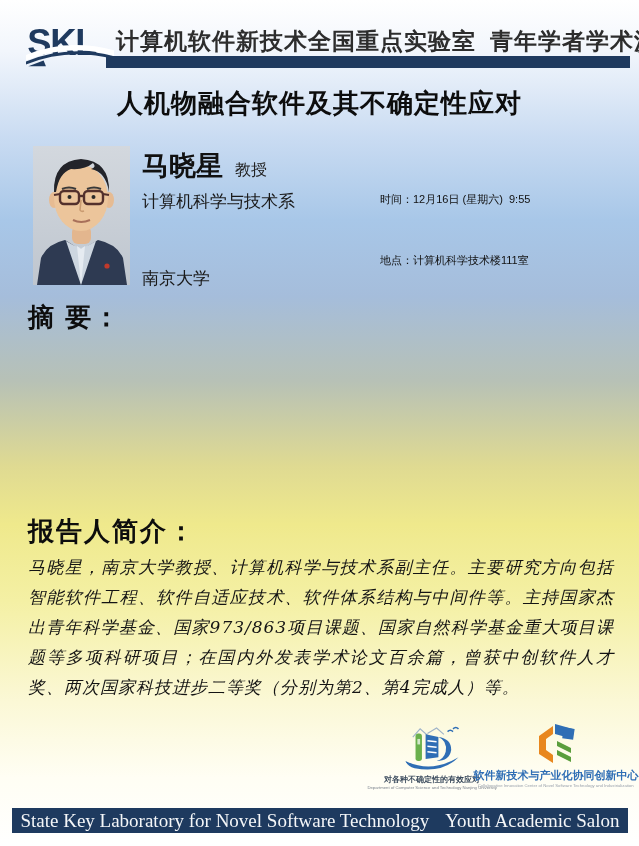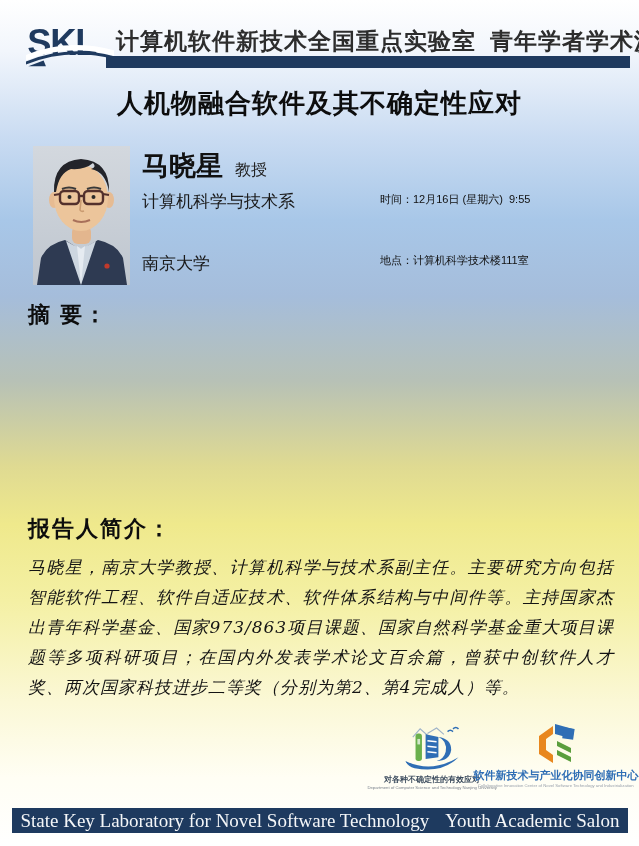--- a/index.html
+++ b/index.html
@@ -29,27 +29,27 @@
 
   
   .main-title{left:0;right:0;top:86px;text-align:center;font-size:26px;font-weight:700;color:#0d0d0d;letter-spacing:1px;}
 
   
   .photo{left:33px;top:146px;width:97px;height:139px;}
   .name-row{left:142px;top:148px;white-space:nowrap;}
   .speaker-name{font-family:"DejaVu Serif",serif;font-size:27px;font-weight:700;color:#111;}
   .speaker-title{font-size:16px;color:#222;margin-left:12px;}
   .dept{left:142px;top:190px;font-size:17px;color:#1a1a1a;}
-  .univ{left:142px;top:252px;font-size:17px;color:#1a1a1a;}
+  .univ{left:142px;top:267px;font-size:17px;color:#1a1a1a;}
   .info-line{font-size:11px;color:#111;white-space:pre;text-align:right;}
   .info-time{left:380px;top:192px;}
   .info-loc{left:380px;top:253px;}
 
   
-  .sec-heading{font-size:22px;font-weight:700;color:#0d0d0d;letter-spacing:2px;}
+  .sec-heading{font-size:26px;font-weight:700;color:#0d0d0d;letter-spacing:2px;}
   .abstract-heading{left:28px;top:300px;}
   .body-text{
     width:586px;font-family:"DejaVu Serif",serif;font-size:17px;line-height:30px;
     color:#141414;text-align:justify;letter-spacing:1px;
   }
   .abstract-body{left:28px;top:331px;}
   .bio-heading{left:28px;top:514px;}
   .bio-body{left:28px;top:552px;font-style:italic;}
 
   

